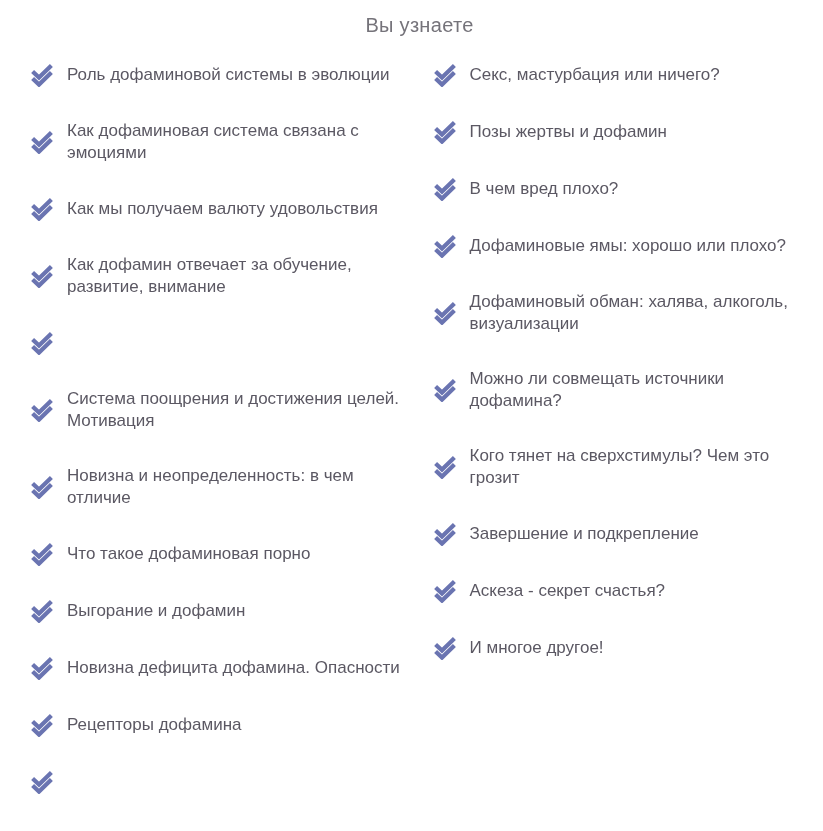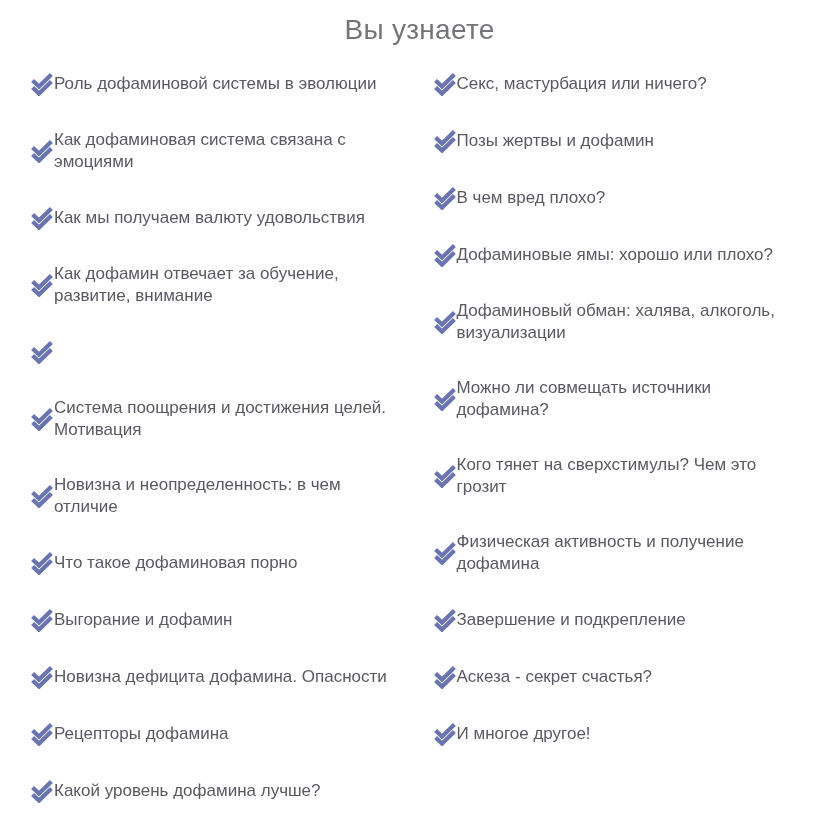--- a/index.html
+++ b/index.html
@@ -16,36 +16,37 @@
     background:var(--bg-color);
     font-family:"Liberation Sans", sans-serif;
     overflow:hidden;
   }
   .page{
     padding:14px 14px 0 30px;
   }
   .section-title{
     margin:0 0 26px 0;
     text-align:center;
-    font-size:28px;
+    font-size:20px;
     font-weight:400;
     letter-spacing:0.3px;
     color:var(--title-color);
   }
   .columns{
     display:grid;
     grid-template-columns:1fr 1fr;
     column-gap:26px;
   }
   .column{
     min-width:0;
   }
   .item{
     display:flex;
     align-items:center;
+    gap:13px;
     margin-bottom:33px;
   }
   .icon{
     flex:0 0 24px;
     width:24px;
     height:24px;
     color:var(--icon-color);
     display:inline-flex;
     align-items:center;
     justify-content:center;
@@ -174,21 +175,20 @@
     <span class="text">Рецепторы дофамина</span>
   </div>
 
   <div class="item">
     <span class="icon">
       <svg width="24" height="24" viewBox="0 0 24 24" fill="none" aria-hidden="true">
         <path d="M2.6 8.4 L9 14.6 L21.4 2.4" stroke="currentColor" stroke-width="4.2" stroke-linecap="butt" stroke-linejoin="miter"></path>
         <path d="M2.6 15.4 L9 21.6 L21.4 9.4" stroke="currentColor" stroke-width="4.2" stroke-linecap="butt" stroke-linejoin="miter"></path>
       </svg>
     </span>
-    <span class="text">Какой уровень дофамина лучше?</span>
   </div>
 </div>
     <div class="column">
   <div class="item">
     <span class="icon">
       <svg width="24" height="24" viewBox="0 0 24 24" fill="none" aria-hidden="true">
         <path d="M2.6 8.4 L9 14.6 L21.4 2.4" stroke="currentColor" stroke-width="4.2" stroke-linecap="butt" stroke-linejoin="miter"></path>
         <path d="M2.6 15.4 L9 21.6 L21.4 9.4" stroke="currentColor" stroke-width="4.2" stroke-linecap="butt" stroke-linejoin="miter"></path>
       </svg>
     </span>
@@ -249,29 +249,20 @@
   <div class="item">
     <span class="icon">
       <svg width="24" height="24" viewBox="0 0 24 24" fill="none" aria-hidden="true">
         <path d="M2.6 8.4 L9 14.6 L21.4 2.4" stroke="currentColor" stroke-width="4.2" stroke-linecap="butt" stroke-linejoin="miter"></path>
         <path d="M2.6 15.4 L9 21.6 L21.4 9.4" stroke="currentColor" stroke-width="4.2" stroke-linecap="butt" stroke-linejoin="miter"></path>
       </svg>
     </span>
     <span class="text">Кого тянет на сверхстимулы? Чем это грозит</span>
   </div>
 
-  <div class="item">
-    <span class="icon">
-      <svg width="24" height="24" viewBox="0 0 24 24" fill="none" aria-hidden="true">
-        <path d="M2.6 8.4 L9 14.6 L21.4 2.4" stroke="currentColor" stroke-width="4.2" stroke-linecap="butt" stroke-linejoin="miter"></path>
-        <path d="M2.6 15.4 L9 21.6 L21.4 9.4" stroke="currentColor" stroke-width="4.2" stroke-linecap="butt" stroke-linejoin="miter"></path>
-      </svg>
-    </span>
-    <span class="text">Физическая активность и получение дофамина</span>
-  </div>
 
   <div class="item">
     <span class="icon">
       <svg width="24" height="24" viewBox="0 0 24 24" fill="none" aria-hidden="true">
         <path d="M2.6 8.4 L9 14.6 L21.4 2.4" stroke="currentColor" stroke-width="4.2" stroke-linecap="butt" stroke-linejoin="miter"></path>
         <path d="M2.6 15.4 L9 21.6 L21.4 9.4" stroke="currentColor" stroke-width="4.2" stroke-linecap="butt" stroke-linejoin="miter"></path>
       </svg>
     </span>
     <span class="text">Завершение и подкрепление</span>
   </div>

